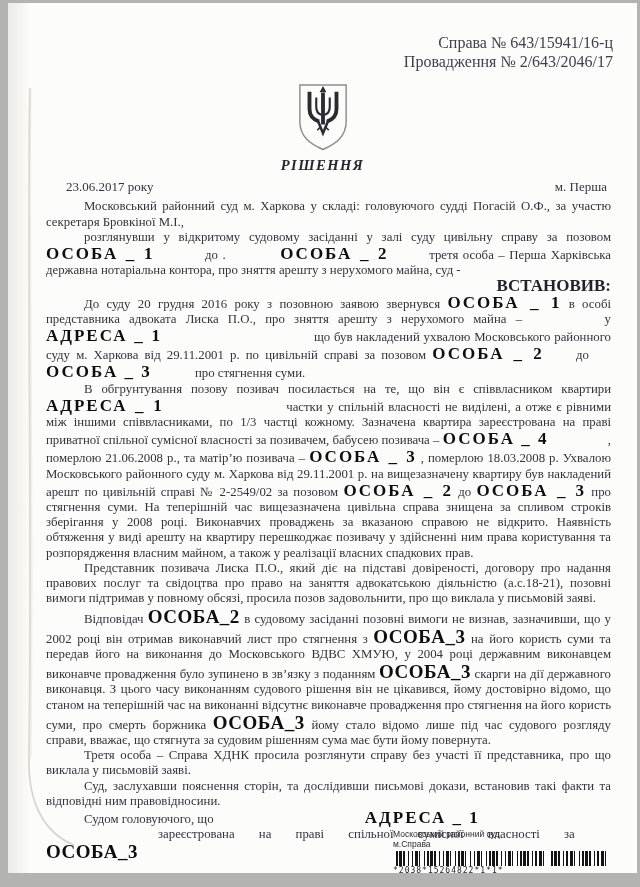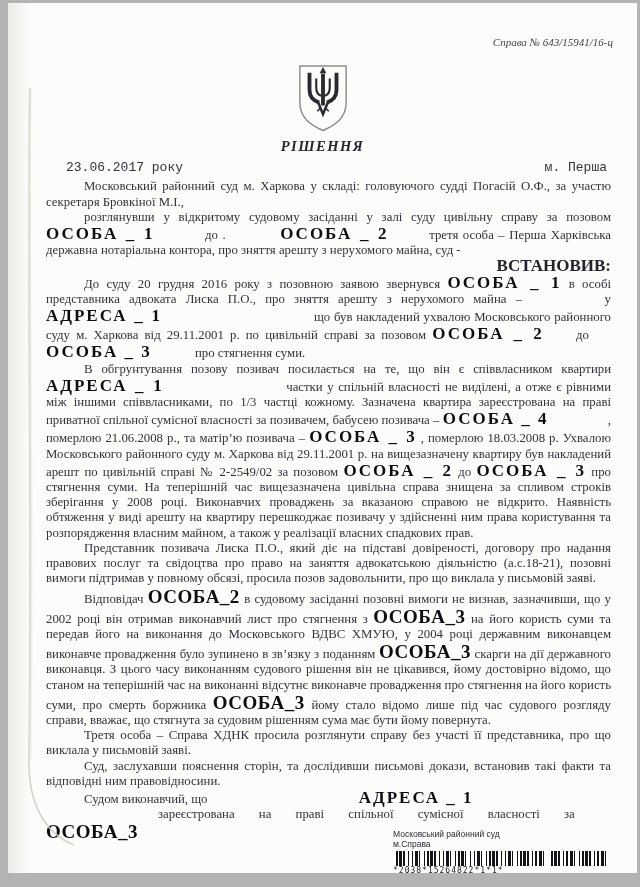--- a/index.html
+++ b/index.html
@@ -2,25 +2,25 @@
 <html><head>
 <meta charset="utf-8">
 <style>
   html,body{margin:0;padding:0;}
   body{background:#9a9a98;font-family:"Liberation Serif",serif;}
   .scan{position:relative;width:640px;height:887px;margin:0 auto;background:#b3b3b1;overflow:hidden;}
   .paper{position:absolute;left:8px;top:3px;right:3px;bottom:14px;background:#fcfcfa;
          background-image:linear-gradient(90deg,#eceae6 0,#fcfcfa 22px),linear-gradient(0deg,#f2f1ee 0,#fcfcfa 14px);}
   .crease{position:absolute;left:0;top:0;width:100%;height:100%;pointer-events:none;}
 
-  .caseinfo{margin:30px 24px 0 0;text-align:right;font-size:11px;line-height:19px;color:#41414d;font-style:italic;}
+  .caseinfo{margin:30px 24px 0 0;text-align:right;font-size:16px;line-height:19px;color:#41414d;}
   .emblem{width:54px;margin:12px auto 0 auto;display:block;}
   .doc-title{ text-align:center;font-weight:bold;color:#26262e;font-size:14.5px;line-height:16px;letter-spacing:1.5px;}
   .doc-title.first{margin-top:5px;font-style:italic;}
-  .dateline{display:flex;justify-content:space-between;padding:6px 30px 0 58px;font-size:13px;color:#33333d;font-family:Liberation Mono, monospace;}
+  .dateline{display:flex;justify-content:space-between;padding:6px 30px 0 58px;font-size:13px;color:#33333d;}
 
   .bodytext{padding:4px 26px 0 38px;font-size:12.8px;line-height:15.2px;color:#33333d;text-align:justify;}
   .para{margin:0;text-indent:38px;}
   .para.heading{text-align:right;font-weight:bold;text-indent:0;font-size:17px;color:#22222a;}
   .para.spread{word-spacing:9px;text-indent:112px;}
   .anon-big{font-weight:bold;font-size:17px;line-height:1;letter-spacing:2px;color:#0e0e12;white-space:nowrap;}
   .anon{font-weight:bold;font-size:19px;line-height:1;letter-spacing:.5px;color:#0e0e12;white-space:nowrap;}
   .gap{display:inline-block;height:1px;}
 
   .stamp{position:absolute;right:26px;top:826px;width:218px;text-align:left;
@@ -38,20 +38,21 @@
 <div class="scan">
   <div class="paper">
 
     <svg class="crease" viewBox="0 0 629 870">
       <path d="M22,85 C19,250 24,520 21,760 C21,800 36,830 66,842" fill="none" stroke="#cfccc2" stroke-width="1.6" opacity="0.85"></path>
       <path d="M22,85 C20,240 25,510 22,755" fill="none" stroke="#e4e1d8" stroke-width="3" opacity="0.5"></path>
     </svg>
 
     <div class="caseinfo">
       <div>Справа № 643/15941/16-ц</div>
+      <div>Провадження №  2/643/2046/17</div>
     </div>
 
     <svg class="emblem" viewBox="0 0 56 72">
       <path d="M4,2 H52 V40 C52,56 41,63 28,69 C15,63 4,56 4,40 Z" fill="none" stroke="#8d8d8b" stroke-width="1.5"></path>
       <g stroke="#2a2a30" fill="none">
         <path d="M14,9 V27 C14,34 18,38 24,40" stroke-width="4"></path>
         <path d="M42,9 V27 C42,34 38,38 32,40" stroke-width="4"></path>
         <path d="M28,10 V43" stroke-width="4"></path>
         <path d="M21,15 V25 C21,30 23,32 26,33" stroke-width="2.2"></path>
         <path d="M35,15 V25 C35,30 33,32 30,33" stroke-width="2.2"></path>
@@ -71,21 +72,21 @@
     <div class="bodytext" id="paragraphs">
         <p class="para"><span>Московський районний суд м. Харкова у складі: головуючого судді Погасій О.Ф., за участю секретаря Бровкіної М.І.,</span></p>
         <p class="para"><span>розглянувши у відкритому судовому засіданні у залі суду цивільну справу за позовом </span><span class="anon-big">ОСОБА _ 1</span><span class="gap" style="width: 46px;"></span><span> до . </span><span class="gap" style="width: 50px;"></span><span class="anon-big">ОСОБА _ 2</span><span class="gap" style="width: 36px;"></span><span> третя особа – Перша Харківська державна нотаріальна контора, про зняття арешту з нерухомого майна, суд -</span></p>
         <p class="para heading"><span>ВСТАНОВИВ:</span></p>
         <p class="para"><span>До суду 20 грудня 2016 року з позовною заявою звернувся </span><span class="anon-big">ОСОБА _ 1</span><span> в особі представника адвоката Лиска П.О., про зняття арешту з нерухомого майна – </span><span class="gap" style="width: 64px;"></span><span> у </span><span class="anon-big">АДРЕСА _ 1</span><span class="gap" style="width: 148px;"></span><span> що був накладений ухвалою Московського районного суду м. Харкова від 29.11.2001 р. по цивільній справі за позовом </span><span class="anon-big">ОСОБА _ 2</span><span class="gap" style="width: 26px;"></span><span> до </span><span class="gap" style="width: 16px;"></span><span class="anon-big">ОСОБА _ 3</span><span class="gap" style="width: 40px;"></span><span> про стягнення суми.</span></p>
         <p class="para"><span>В обгрунтування позову позивач посилається на те, що він є співвласником квартири </span><span class="anon-big">АДРЕСА _ 1</span><span class="gap" style="width: 118px;"></span><span> частки у спільній власності не виділені, а отже є рівними між іншими співвласниками, по 1/3 частці кожному. Зазначена квартира зареєстрована на праві приватної спільної сумісної власності за позивачем, бабусею позивача – </span><span class="anon-big">ОСОБА _ 4</span><span class="gap" style="width: 56px;"></span><span> , померлою 21.06.2008 р., та матір’ю позивача – </span><span class="anon-big">ОСОБА _ 3</span><span> , померлою 18.03.2008 р. Ухвалою Московського районного суду м. Харкова від 29.11.2001 р. на вищезазначену квартиру був накладений арешт по цивільній справі № 2-2549/02 за позовом </span><span class="anon-big">ОСОБА _ 2</span><span> до </span><span class="anon-big">ОСОБА _ 3</span><span> про стягнення суми. На теперішній час вищезазначена цивільна справа знищена за спливом строків зберігання у 2008 році. Виконавчих проваджень за вказаною справою не відкрито. Наявність обтяження у виді арешту на квартиру перешкоджає позивачу у здійсненні ним права користування та розпорядження власним майном, а також у реалізації власних спадкових прав.</span></p>
         <p class="para"><span>Представник позивача Лиска П.О., який діє на підставі довіреності, договору про надання правових послуг та свідоцтва про право на заняття адвокатською діяльністю (а.с.18-21), позовні вимоги підтримав у повному обсязі, просила позов задовольнити, про що виклала у письмовій заяві.</span></p>
         <p class="para"><span>Відповідач </span><span class="anon">ОСОБА_2</span><span> в судовому засіданні позовні вимоги не визнав, зазначивши, що у 2002 році він отримав виконавчий лист про стягнення з </span><span class="anon">ОСОБА_3</span><span> на його користь суми та передав його на виконання до Московського ВДВС ХМУЮ, у 2004 році державним виконавцем виконавче провадження було зупинено в зв’язку з поданням </span><span class="anon">ОСОБА_3</span><span> скарги на дії державного виконавця. З цього часу виконанням судового рішення він не цікавився, йому достовірно відомо, що станом на теперішній час на виконанні відсутнє виконавче провадження про стягнення на його користь суми, про смерть боржника </span><span class="anon">ОСОБА_3</span><span> йому стало відомо лише під час судового розгляду справи, вважає, що стягнута за судовим рішенням сума має бути йому повернута.</span></p>
         <p class="para"><span>Третя особа – Справа ХДНК просила розглянути справу без участі її представника, про що виклала у письмовій заяві.</span></p>
         <p class="para"><span>Суд, заслухавши пояснення сторін, та дослідивши письмові докази, встановив такі факти та відповідні ним правовідносини.</span></p>
-        <p class="para"><span>Судом виконавчий, що </span><span class="gap" style="width: 148px;"></span><span class="anon-big">АДРЕСА _ 1</span></p>
+        <p class="para"><span>Судом головуючого, що </span><span class="gap" style="width: 148px;"></span><span class="anon-big">АДРЕСА _ 1</span></p>
         <p class="para spread"><span>зареєстрована на праві спільної сумісної власності за </span><span class="gap" style="width: 12px;"></span><span class="anon">ОСОБА_3</span></p>
       </div>
 
     <div class="stamp">
       <div class="stamp-line">Московський районний суд</div>
       <div class="stamp-line">м.Справа</div>
       <div class="barcode"></div>
       <div class="barcode-text">*2038*15264822*1*1*</div>
     </div>
 

